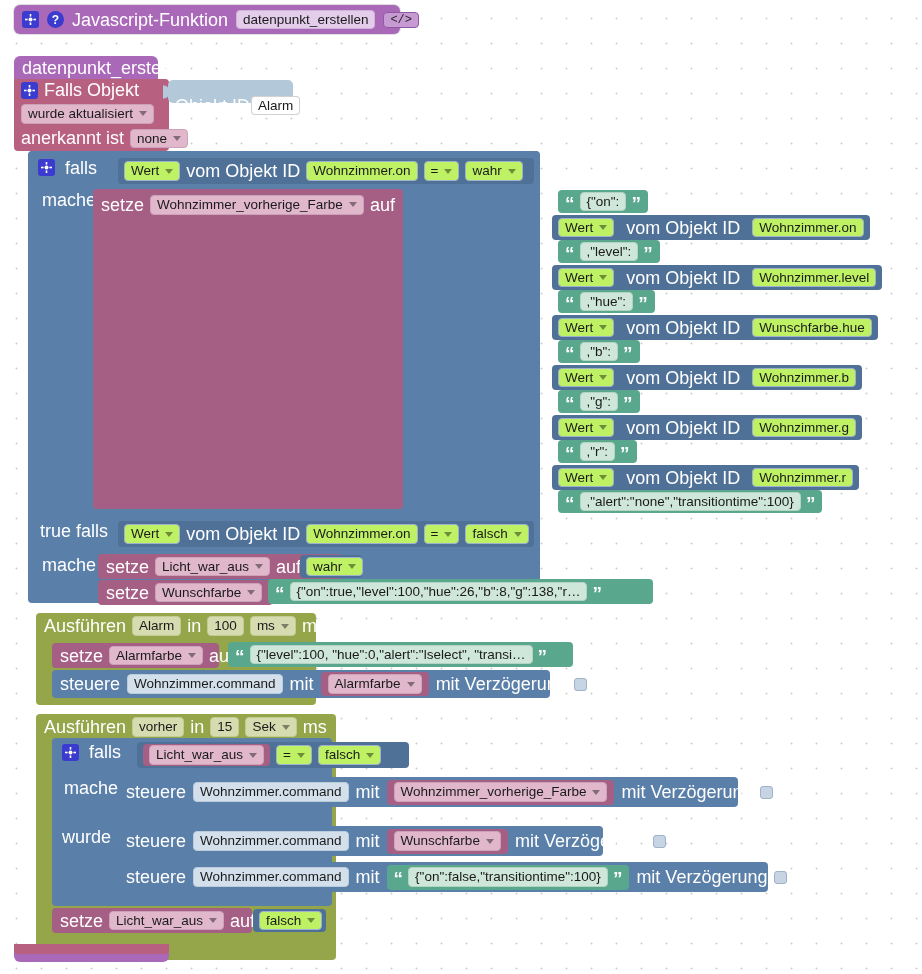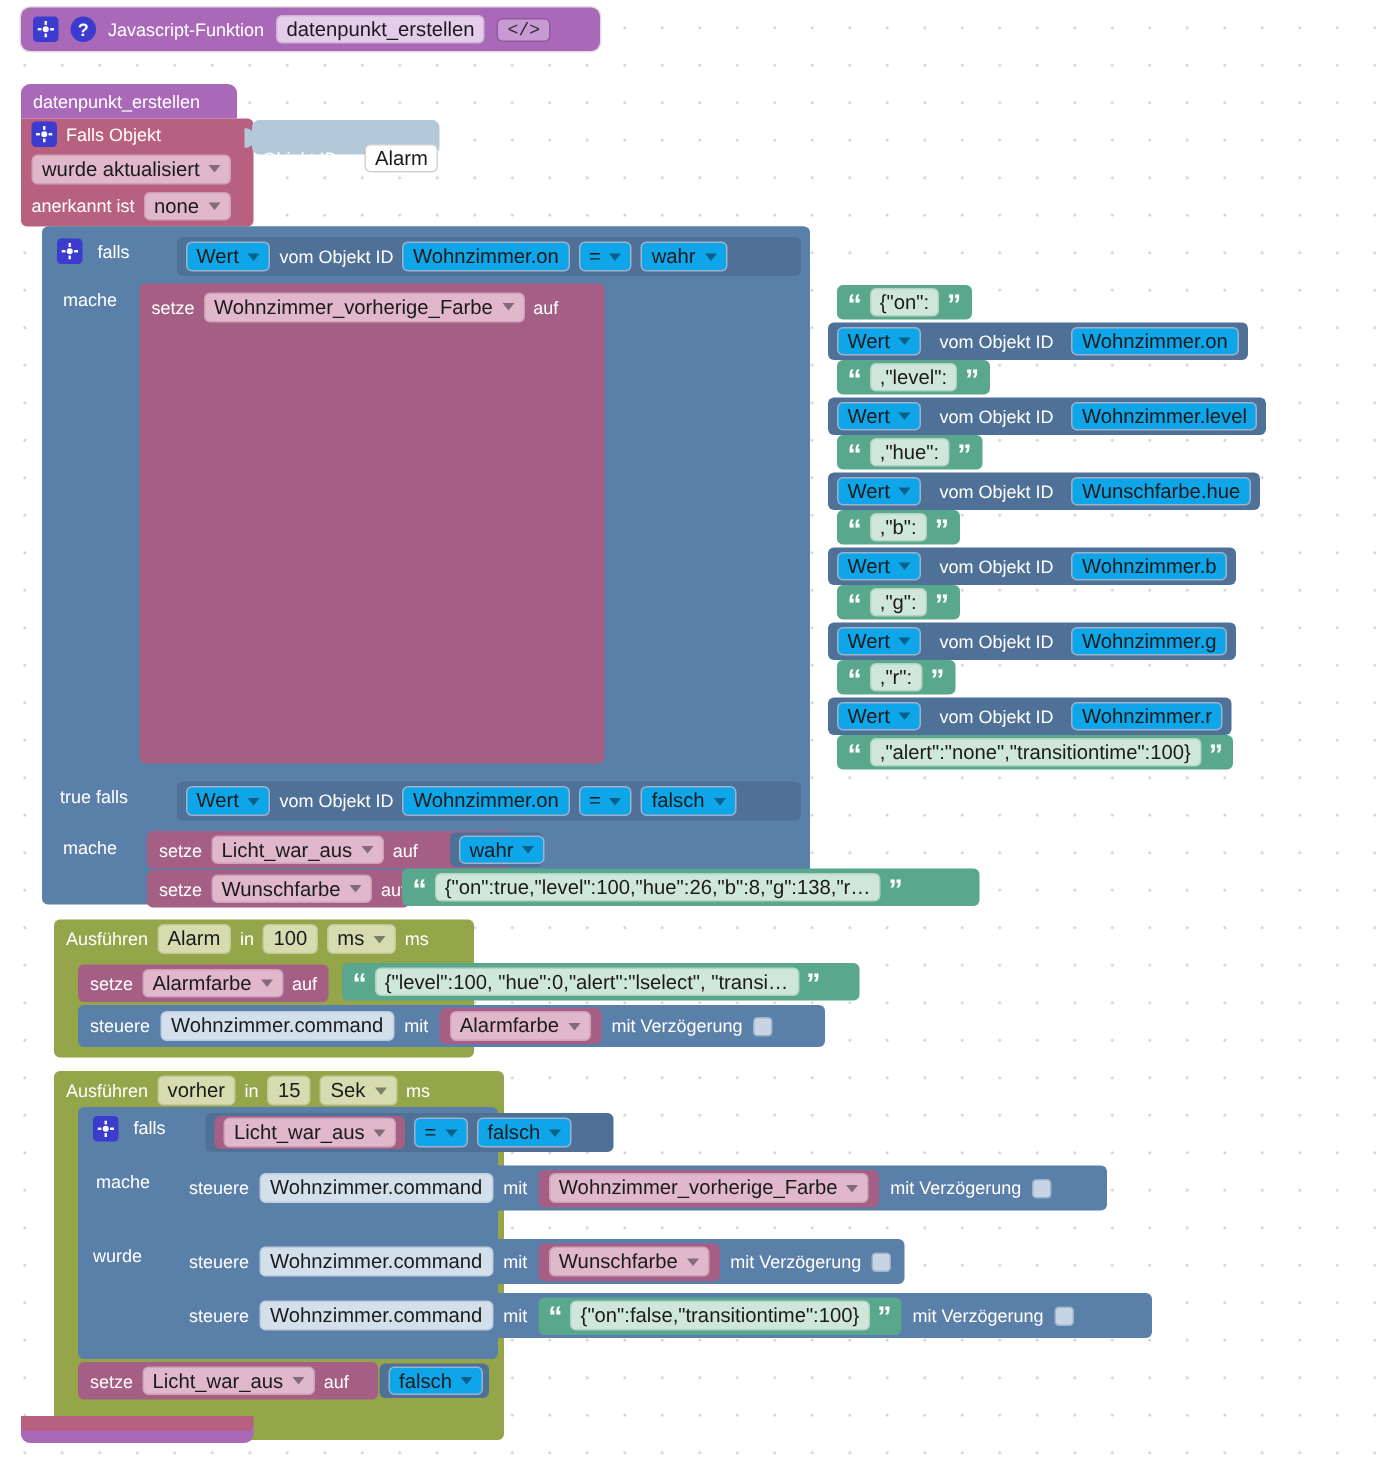--- a/index.html
+++ b/index.html
@@ -30,35 +30,35 @@
     white-space: nowrap;
     display: flex;
     align-items: center;
   }
   .row {
     display: flex;
     align-items: center;
     gap: 6px;
     white-space: nowrap;
   }
-  .lbl { color:#fff; font-size:12px; }
+  .lbl { color:#fff; font-size:18px; }
 
   
   .field {
     display: inline-flex;
     align-items: center;
     gap: 4px;
     background: #ffffff;
     color: #1a1a1a;
     border-radius: 4px;
     padding: 2px 6px;
     font-size: 13.5px;
     border: 1px solid rgba(0,0,0,.18);
   }
-  .field.tint-blue   { background: #0ea5e9; border-color:#9fb2cd; }
+  .field.tint-blue   { background: #bef264; border-color:#9fb2cd; }
   .field.tint-pink2  { background: #e0b7cb; border-color:#cda2b8; }
   .field.tint-green  { background: #cfe6da; border-color:#b3d4c3; }
   .field.tint-olive  { background: #d6dcb0; border-color:#c2ca96; }
   .field.tint-lilac  { background: #e4cdea; border-color:#d0b4d8; }
   .field.tint-white  { background: #ffffff; }
   .field.tint-ltblue { background: #d3e0ec; border-color:#bbcddd; }
 
   .caret {
     width: 0; height: 0;
     border-left: 4px solid transparent;
@@ -189,21 +189,21 @@
       <span class="lbl">anerkannt ist</span>
       <span class="field tint-pink2">
         <span>none</span>
         <i class="caret"></i>
       </span>
     </div>
   </div>
 
   <div class="blk c-ltblue" style="left:168px; top:80px; width:125px; height:23px; padding:0 7px; color:#ffffff;">
     <span class="notch c-ltblue"></span>
-    <div class="row" style="gap:18px;margin-top:28px;">
+    <div class="row" style="gap:1px;margin-top:28px;">
       <span class="lbl">Objekt ID</span>
       <span class="field tint-white">
         <span>Alarm</span>
       </span>
     </div>
   </div>
 
   <div class="blk c-blue" style="left:28px; top:151px; width:512px; height:452px; display:block; border-radius:4px;"></div>
 
   <div class="blk c-blue" style="left:28px; top:151px; width:512px; height:33px; padding-left:10px;">

